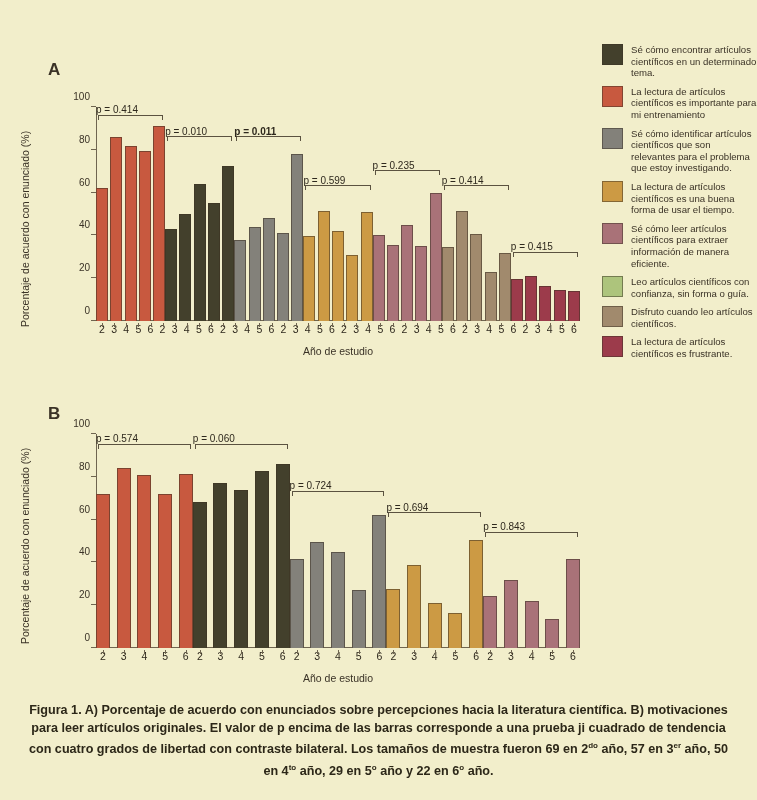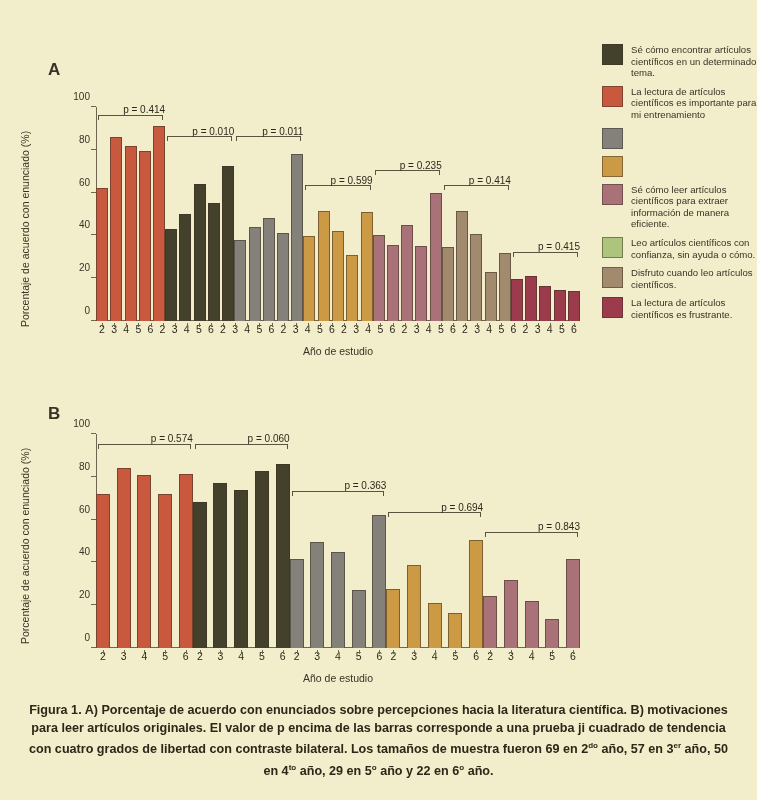--- a/index.html
+++ b/index.html
@@ -121,21 +121,21 @@
     right: 2px;
     border-top: 1.1px solid #5b5240;
     border-left: 1.1px solid #5b5240;
     border-right: 1.1px solid #5b5240;
     height: 5px;
     box-sizing: border-box;
   }
   .plabel {
     position: absolute;
     left: 0; right: 0;
-    text-align: right;
+    text-align: left;
     font-size: 10px;
     color: #2e281d;
     white-space: nowrap;
   }
 
   .xticks {
     position: absolute;
     left: 52px;
     right: 4px;
     bottom: 16px;
@@ -238,21 +238,21 @@
             </div>
             <div class="bar-group" style="flex: 1 1 0px;">
               <div class="bar" title="2: 43%" style="height: 43%; background: rgb(67, 64, 44);"></div>
               <div class="bar" title="3: 50%" style="height: 50%; background: rgb(67, 64, 44);"></div>
               <div class="bar" title="4: 64%" style="height: 64%; background: rgb(67, 64, 44);"></div>
               <div class="bar" title="5: 55%" style="height: 55%; background: rgb(67, 64, 44);"></div>
               <div class="bar" title="6: 72.5%" style="height: 72.5%; background: rgb(67, 64, 44);"></div>
               <div class="pbracket" style="bottom: 84%;"></div>
               <div class="plabel" style="bottom: 86.2%;">p = 0.010</div>
             </div>
-            <div class="bar-group" style="flex: 1 1 0px;">
+            <div class="bar-group" style="flex: 1 1 0px; font-weight: bold;">
               <div class="bar" title="2: 38%" style="height: 38%; background: rgb(131, 129, 122);"></div>
               <div class="bar" title="3: 44%" style="height: 44%; background: rgb(131, 129, 122);"></div>
               <div class="bar" title="4: 48%" style="height: 48%; background: rgb(131, 129, 122);"></div>
               <div class="bar" title="5: 41%" style="height: 41%; background: rgb(131, 129, 122);"></div>
               <div class="bar" title="6: 78%" style="height: 78%; background: rgb(131, 129, 122);"></div>
               <div class="pbracket" style="bottom: 84%;"></div>
               <div class="plabel" style="bottom: 86.2%;">p = 0.011</div>
             </div>
             <div class="bar-group" style="flex: 1 1 0px;">
               <div class="bar" title="2: 39.5%" style="height: 39.5%; background: rgb(204, 154, 68);"></div>
@@ -369,31 +369,33 @@
         <div class="legend-item">
           <span class="swatch" style="background: rgb(67, 64, 44);"></span>
           <span class="legend-text">Sé cómo encontrar artículos científicos en un determinado tema.</span>
         </div>
         <div class="legend-item">
           <span class="swatch" style="background: rgb(200, 89, 63);"></span>
           <span class="legend-text">La lectura de artículos científicos es importante para mi entrenamiento</span>
         </div>
         <div class="legend-item">
           <span class="swatch" style="background: rgb(131, 129, 122);"></span>
+          <span class="legend-text">Sé cómo identificar artículos científicos que son relevantes para el problema que estoy investigando.</span>
         </div>
         <div class="legend-item">
           <span class="swatch" style="background: rgb(204, 154, 68);"></span>
+          <span class="legend-text">La lectura de artículos científicos es una buena forma de usar el tiempo.</span>
         </div>
         <div class="legend-item">
           <span class="swatch" style="background: rgb(169, 114, 120);"></span>
           <span class="legend-text">Sé cómo leer artículos científicos para extraer información de manera eficiente.</span>
         </div>
         <div class="legend-item">
           <span class="swatch" style="background: rgb(173, 196, 124);"></span>
-          <span class="legend-text">Leo artículos científicos con confianza, sin ayuda o cómo.</span>
+          <span class="legend-text">Leo artículos científicos con confianza, sin forma o guía.</span>
         </div>
         <div class="legend-item">
           <span class="swatch" style="background: rgb(161, 138, 109);"></span>
           <span class="legend-text">Disfruto cuando leo artículos científicos.</span>
         </div>
         <div class="legend-item">
           <span class="swatch" style="background: rgb(156, 59, 75);"></span>
           <span class="legend-text">La lectura de artículos científicos es frustrante.</span>
         </div>
       </div>
@@ -426,21 +428,21 @@
               <div class="pbracket" style="bottom: 93%;"></div>
               <div class="plabel" style="bottom: 95.2%;">p = 0.060</div>
             </div>
             <div class="bar-group" style="flex: 1 1 0px;">
               <div class="bar" title="2: 41.5%" style="height: 41.5%; background: rgb(131, 129, 122);"></div>
               <div class="bar" title="3: 49.5%" style="height: 49.5%; background: rgb(131, 129, 122);"></div>
               <div class="bar" title="4: 45%" style="height: 45%; background: rgb(131, 129, 122);"></div>
               <div class="bar" title="5: 27%" style="height: 27%; background: rgb(131, 129, 122);"></div>
               <div class="bar" title="6: 62%" style="height: 62%; background: rgb(131, 129, 122);"></div>
               <div class="pbracket" style="bottom: 71%;"></div>
-              <div class="plabel" style="bottom: 73.2%;">p = 0.363</div>
+              <div class="plabel" style="bottom: 73.2%;">p = 0.724</div>
             </div>
             <div class="bar-group" style="flex: 1 1 0px;">
               <div class="bar" title="2: 27.5%" style="height: 27.5%; background: rgb(204, 154, 68);"></div>
               <div class="bar" title="3: 39%" style="height: 39%; background: rgb(204, 154, 68);"></div>
               <div class="bar" title="4: 21%" style="height: 21%; background: rgb(204, 154, 68);"></div>
               <div class="bar" title="5: 16.5%" style="height: 16.5%; background: rgb(204, 154, 68);"></div>
               <div class="bar" title="6: 50.5%" style="height: 50.5%; background: rgb(204, 154, 68);"></div>
               <div class="pbracket" style="bottom: 61%;"></div>
               <div class="plabel" style="bottom: 63.2%;">p = 0.694</div>
             </div>

